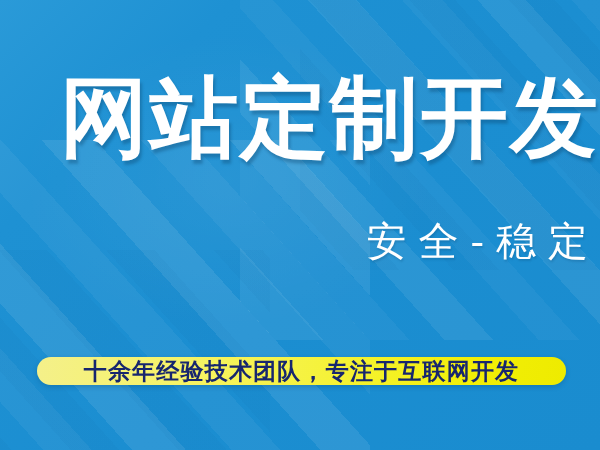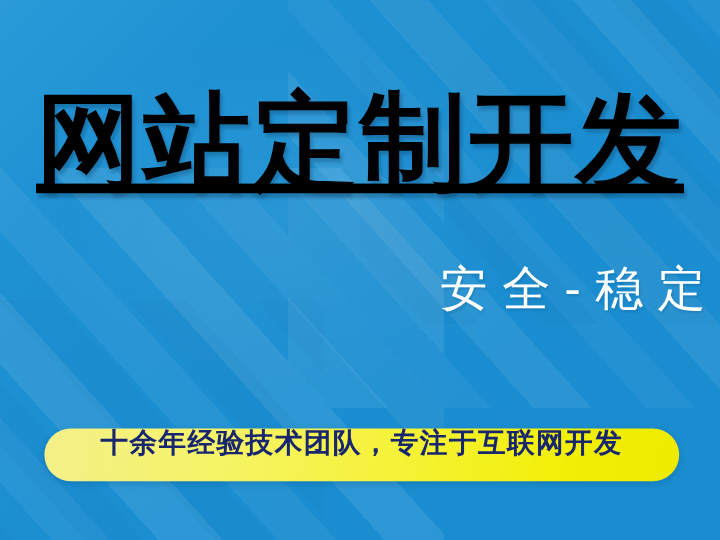--- a/index.html
+++ b/index.html
@@ -110,30 +110,29 @@
     position: relative;
     width: 100%;
     height: 100%;
   }
 
   .headline {
     position: absolute;
     top: 70px;
     left: 0;
     right: 0;
-    text-align: center;
-    color: #000000;
+    text-align: right;
+    color: #ffffff;
     font-size: 88px;
     line-height: 96px;
     font-weight: 700;
     letter-spacing: 2px;
     white-space: nowrap;
     text-shadow: 2px 4px 3px rgba(8,60,100,0.33);
     font-family: "DejaVu Sans", "Liberation Sans", sans-serif;
-    text-decoration: underline;
   }
 
   .subhead {
     position: absolute;
     top: 216px;
     left: 0;
     right: 0;
     text-align: right;
     color: #ffffff;
     font-size: 40px;
@@ -144,25 +143,26 @@
     white-space: nowrap;
     font-family: "DejaVu Serif", "Liberation Serif", serif;
     text-shadow: 1px 2px 2px rgba(8,60,100,0.20);
   }
 
   .pill {
     position: absolute;
     left: 37px;
     top: 357px;
     width: 529px;
-    height: 44px;
+    height: 28px;
     border-radius: 22px;
     background: linear-gradient(100deg, #f4f08a 0%, #f6f36a 26%, #f5f234 58%, #f2ef07 82%, #eeeb00 100%);
     box-shadow: 0 2px 5px rgba(6,55,95,0.22);
     display: flex;
+    align-items: center;
     justify-content: center;
   }
   .pill-text {
     color: #17266e;
     font-size: 23px;
     line-height: 26px;
     font-weight: 700;
     letter-spacing: 1.2px;
     white-space: nowrap;
     font-family: "DejaVu Sans", "Liberation Sans", sans-serif;

